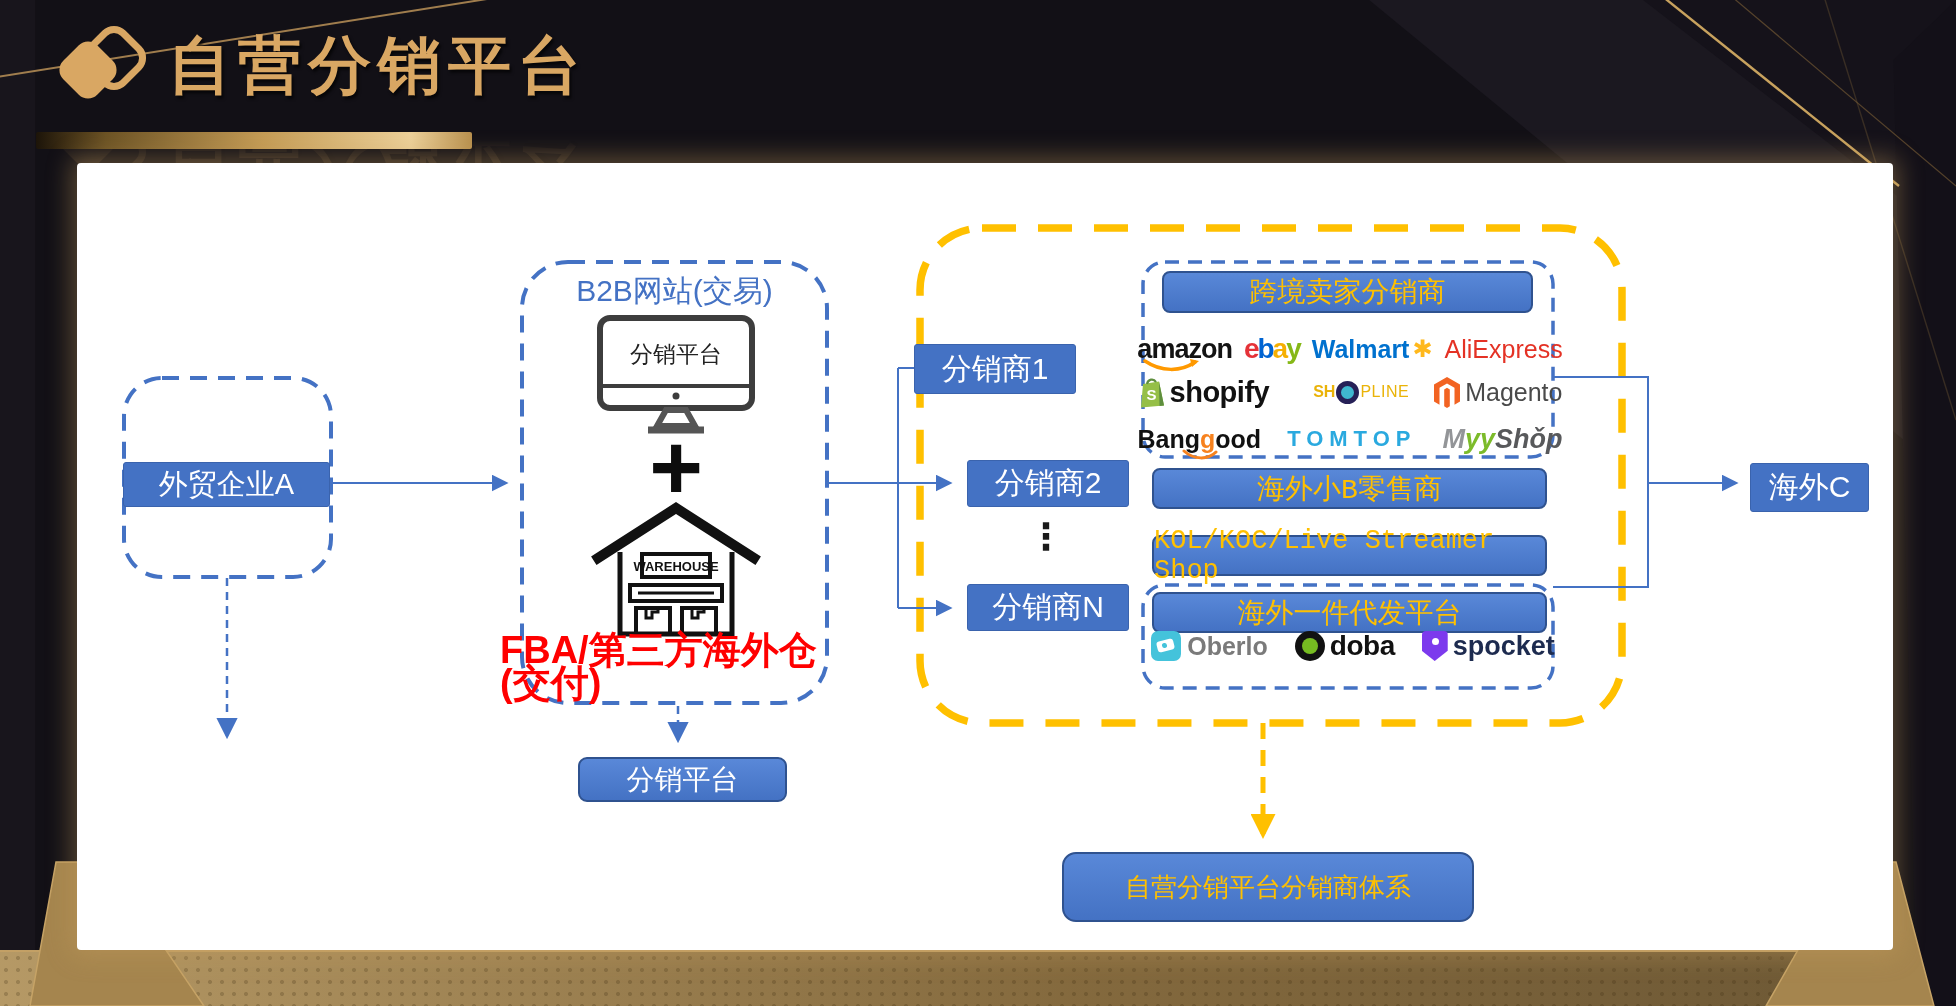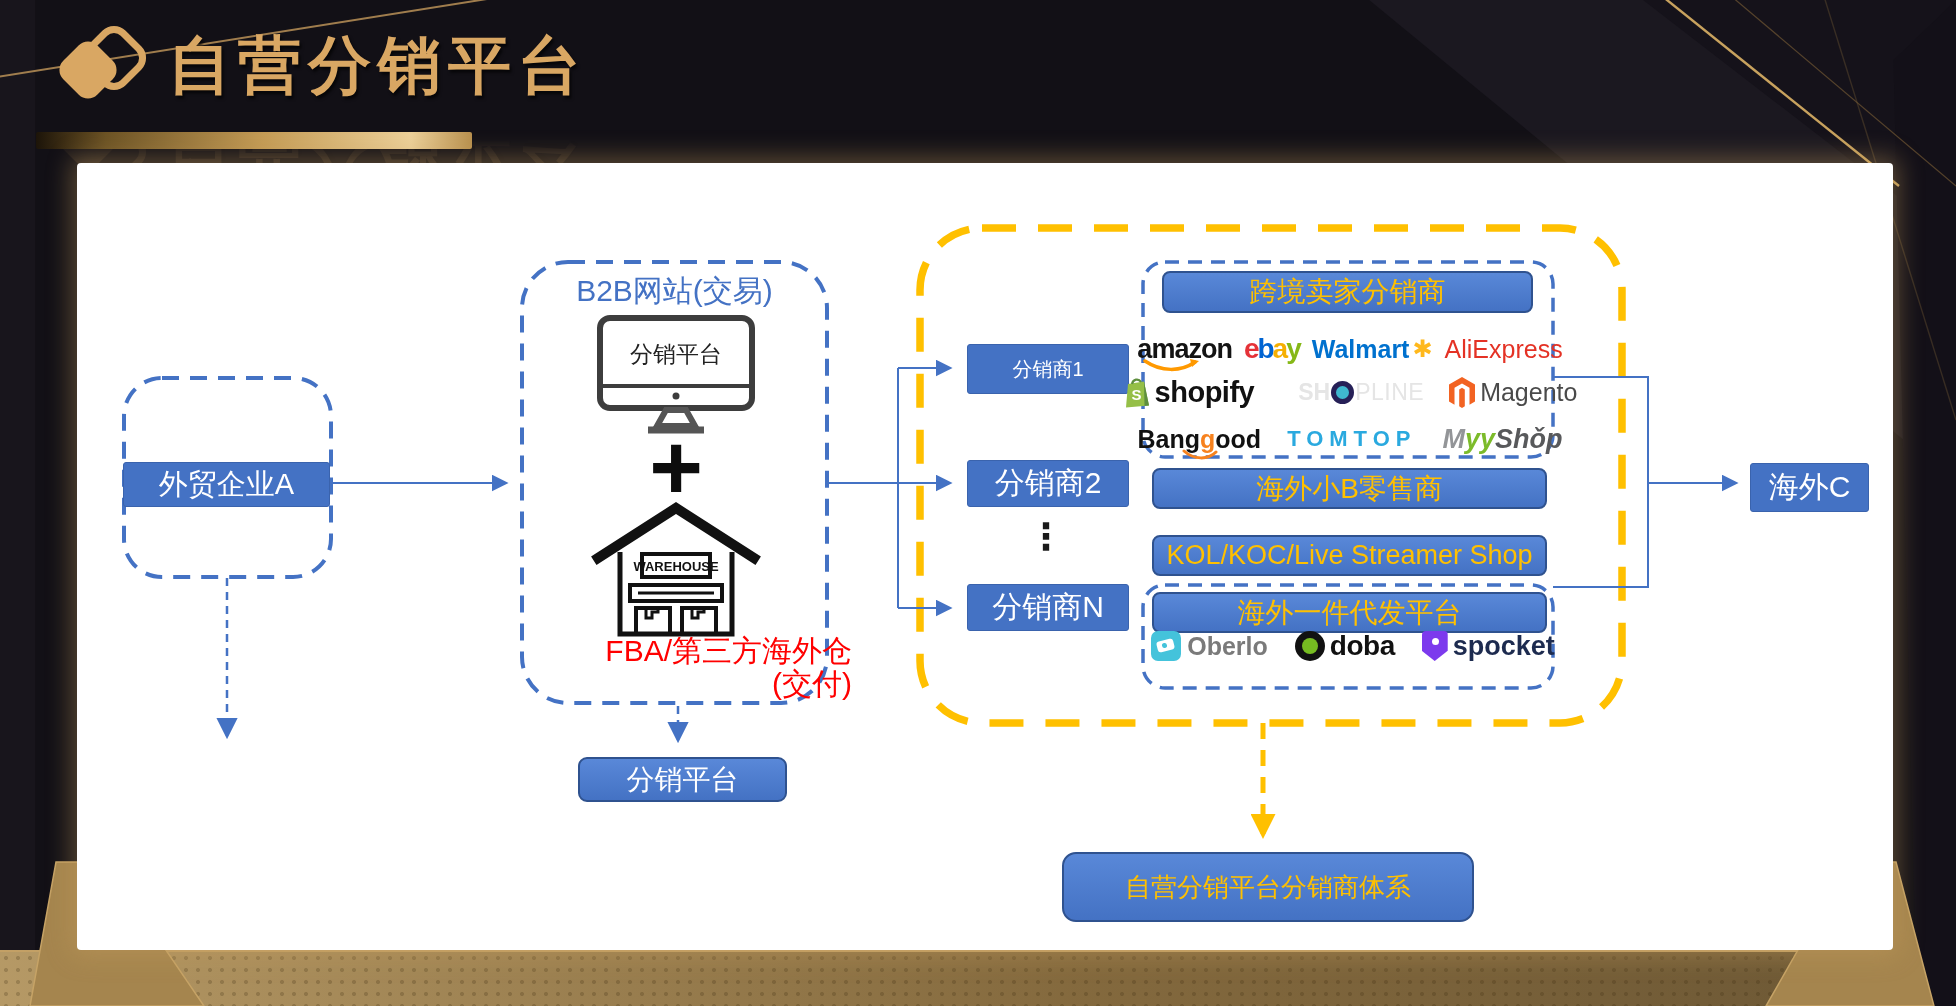--- a/index.html
+++ b/index.html
@@ -33,25 +33,25 @@
   .title-bar{position:absolute;left:36px;top:132px;width:436px;height:17px;border-radius:2px;
     background:linear-gradient(90deg,#1c1409 0%,#6b5224 16%,#c49b55 52%,#ecd099 86%,#b8904e 100%);}
   
   .flatbox{position:absolute;background:#4472C4;border:1px solid #3a63ad;border-radius:3px;
     color:#fff;display:flex;align-items:center;justify-content:center;font-size:29px;}
   .rbox{position:absolute;background:linear-gradient(180deg,#5988d8,#4472c4);
     border:2px solid #2f528f;border-radius:9px;color:#fff;display:flex;align-items:center;
     justify-content:center;font-size:28px;}
   .banner{position:absolute;background:linear-gradient(180deg,#5988d8,#4472c4);
     border:2px solid #2f528f;border-radius:8px;color:#FFC000;display:flex;align-items:center;
-    justify-content:center;font-size:28px;}
+    justify-content:center;font-size:28px;font-family:Liberation Mono, monospace;}
   .b2b-title{position:absolute;left:522px;top:271px;width:305px;text-align:center;
     color:#4472C4;font-size:30px;}
-  .fba{position:absolute;left:500px;top:634px;width:352px;text-align:right;color:#FF0000;
-    font-size:30px;line-height:33px;}
+  .fba{position:absolute;left:500px;top:634px;width:352px;text-align:left;color:#FF0000;
+    font-size:38px;line-height:33px;font-weight:bold;}
   .ellipsis{position:absolute;left:1028px;top:516px;width:36px;text-align:center;
     font-size:36px;font-weight:bold;color:#1a1a1a;}
   .plus{position:absolute;left:640px;top:424px;width:72px;text-align:center;
     font-size:92px;font-weight:bold;color:#0d0d0d;line-height:86px;}
   svg{display:block;}
   .conn{position:absolute;left:0;top:0;pointer-events:none;}
   .bdash{fill:none;stroke:#4472C4;stroke-width:4;stroke-dasharray:17 11;}
   .bdash2{fill:none;stroke:#4472C4;stroke-width:3.5;stroke-dasharray:14 9;}
   .ydash{fill:none;stroke:#FFC000;stroke-width:7.5;stroke-dasharray:34 22;}
   .bline{fill:none;stroke:#4472C4;stroke-width:2;}
@@ -62,21 +62,21 @@
     justify-content:center;gap:12px;}
   .lg{display:inline-flex;align-items:center;position:relative;white-space:nowrap;}
   .lg-amazon b{font-size:27px;font-weight:700;color:#131313;letter-spacing:-1px;}
   .lg-amazon svg{position:absolute;left:6px;bottom:-8px;}
   .lg-ebay span{font-size:28px;font-weight:700;letter-spacing:-2px;}
   .eb-e{color:#E53238;} .eb-b{color:#0064D2;} .eb-a{color:#F5AF02;} .eb-y{color:#86B817;}
   .lg-walmart b{font-size:25px;font-weight:700;color:#0071CE;}
   .lg-walmart .spark{color:#FFB81C;font-size:24px;margin-left:3px;font-weight:bold;}
   .lg-ali b{font-size:25px;font-weight:400;color:#E43225;}
   .lg-shopify b{font-size:29px;font-weight:800;color:#111;margin-left:4px;letter-spacing:-0.5px;}
-  .lg-shopline{font-size:23px;color:#e5e5e5;margin-left:20px;}
+  .lg-shopline{font-size:16px;color:#eab308;margin-left:20px;}
   .lg-shopline .sh{font-weight:800;}
   .lg-shopline .o{display:inline-block;width:13px;height:13px;border-radius:50%;
     border:5px solid #262057;background:#3FB7CF;margin:0 1px;}
   .lg-shopline .pl{font-weight:400;letter-spacing:.5px;}
   .lg-magento span{font-size:25px;color:#4a4a4a;margin-left:4px;}
   .lg-banggood{font-size:25px;font-weight:800;color:#111;}
   .lg-banggood .g2{color:#F7821E;}
   .lg-banggood svg{position:absolute;left:44px;bottom:-7px;}
   .lg-tomtop b{font-size:22px;font-weight:600;letter-spacing:6px;color:#2AA9DF;}
   .lg-myyshop{font-size:27px;font-style:italic;}
@@ -190,21 +190,21 @@
     <path d="M102,112 v10 h6 v-6 h6 v-4" fill="none" stroke="#111" stroke-width="3"></path>
   </svg>
   <div class="fba">
     <div>FBA/第三方海外仓</div>
     <div>(交付)</div>
   </div>
   <div class="rbox" style="left:578px;top:757px;width:205px;height:41px;">
     <span>分销平台</span>
   </div>
 
-  <div class="flatbox" style="left:967px;top:344px;width:160px;height:48px;font-size:20px;">
+  <div class="flatbox" style="left:914px;top:344px;width:160px;height:48px;font-size:30px;">
     <span>分销商1</span>
   </div>
   <div class="flatbox" style="left:967px;top:460px;width:160px;height:45px;font-size:30px;">
     <span>分销商2</span>
   </div>
   <div class="ellipsis">⋮</div>
   <div class="flatbox" style="left:967px;top:584px;width:160px;height:45px;font-size:30px;">
     <span>分销商N</span>
   </div>
 

